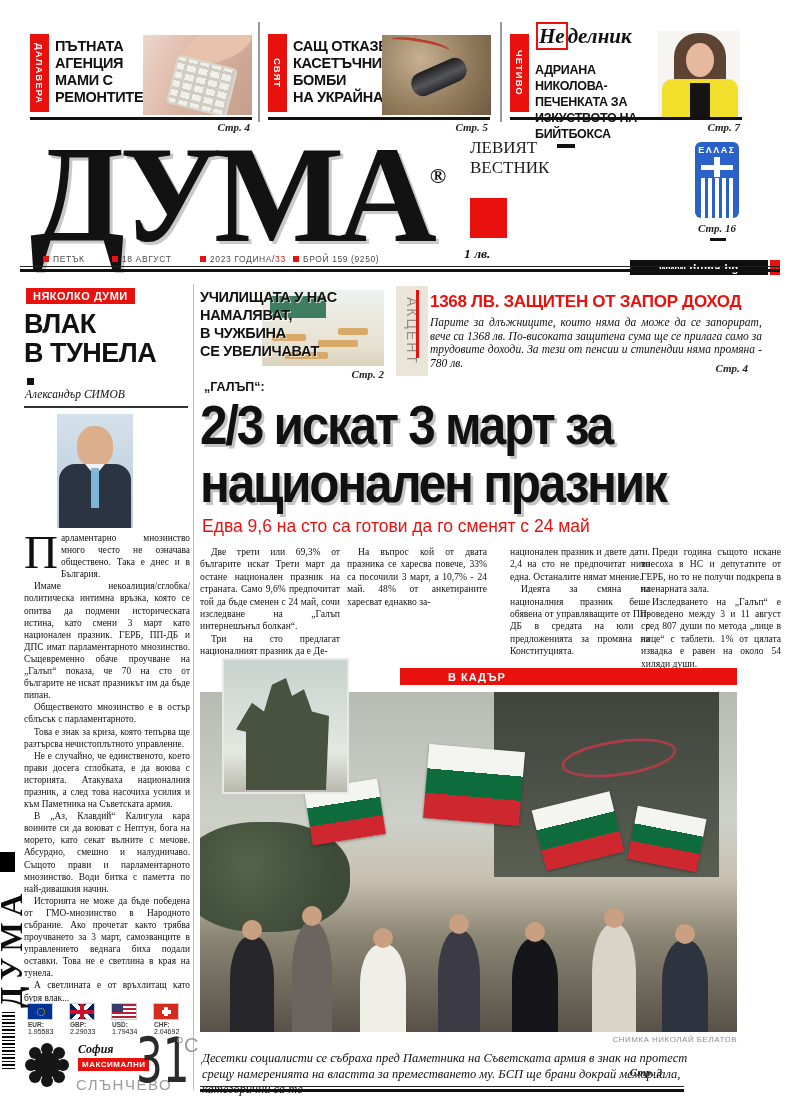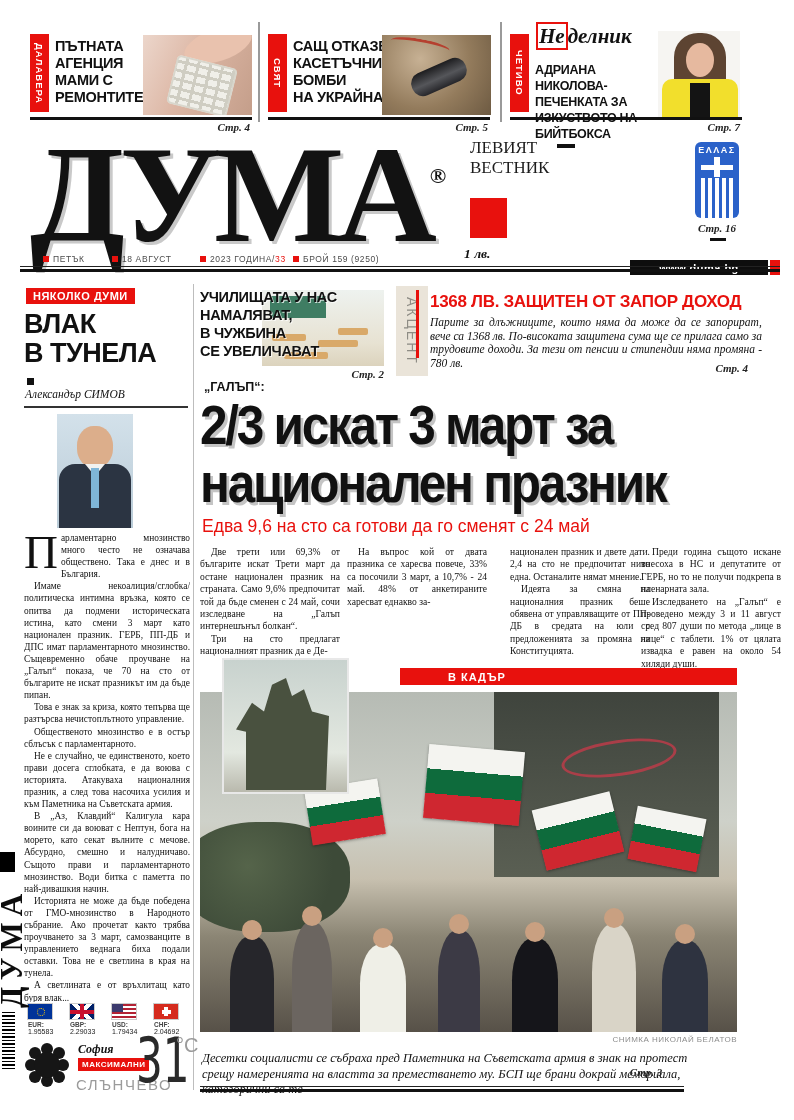--- a/index.html
+++ b/index.html
@@ -269,22 +269,22 @@
   <div class="op-photo">
     <div class="head"></div>
     <div class="suit"></div>
     <div class="collar"></div>
     <div class="tie"></div>
   </div>
   <div class="op-body">
     <span class="dropcap">П</span>
     <p class="first">арламентарно мнозинство много често не означава обществено. Така е днес и в България.</p>
     <p>Имаме некоалиция/сглобка/политическа интимна връзка, която се опитва да подмени историческата истина, като смени 3 март като национален празник. ГЕРБ, ПП-ДБ и ДПС имат парламентарното мнозинство. Същевременно обаче проучване на „Галъп“ показа, че 70 на сто от българите не искат празникът им да бъде пипан.</p>
+    <p>Общественото мнозинство е в остър сблъсък с парламентарното.</p>
     <p>Това е знак за криза, която тепърва ще разтърсва нечистоплътното управление.</p>
-    <p>Общественото мнозинство е в остър сблъсък с парламентарното.</p>
     <p>Не е случайно, че единственото, което прави досега сглобката, е да воюва с историята. Атакуваха националния празник, а след това насочиха усилия и към Паметника на Съветската армия.</p>
     <p>В „Аз, Клавдий“ Калигула кара воините си да воюват с Нептун, бога на морето, като секат вълните с мечове. Абсурдно, смешно и налудничаво. Същото прави и парламентарното мнозинство. Води битка с паметта по най-дивашкия начин.</p>
     <p>Историята не може да бъде победена от ГМО-мнозинство в Народното събрание. Ако прочетат както трябва проучването за 3 март, самозванците в управлението веднага биха подали оставки. Това не е светлина в края на тунела.</p>
     <p>А светлината е от връхлитащ като буря влак...</p>
   </div>
 
   <div class="schools-photo ph-class">
     <div class="board"></div>
     <div class="desk d1"></div>
     <div class="desk d2"></div>

